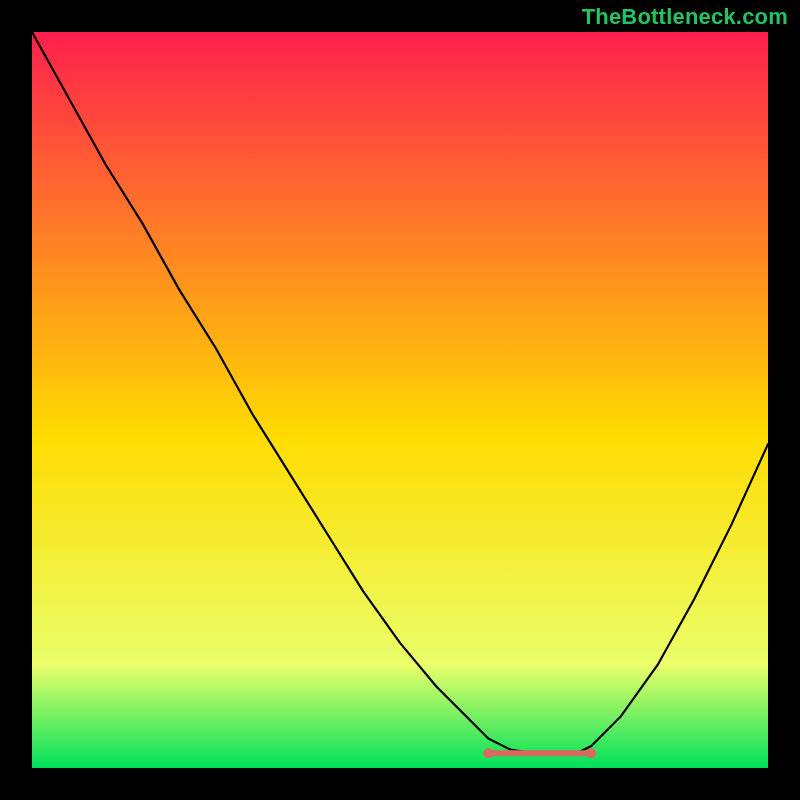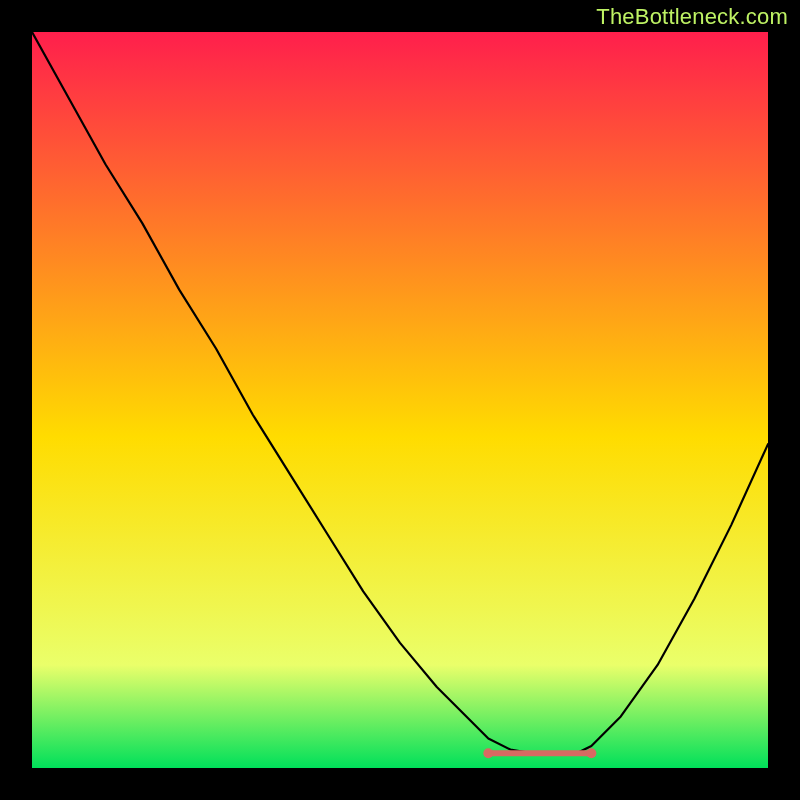--- a/index.html
+++ b/index.html
@@ -15,22 +15,22 @@
     width: 800px;
     height: 800px;
     background: #000;
   }
   .watermark {
     position: absolute;
     top: 4px;
     right: 12px;
     font-family: Arial, Helvetica, sans-serif;
     font-size: 22px;
-    font-weight: 400;
-    color: #bef264;
+    font-weight: 700;
+    color: #22c55e;
     letter-spacing: 0.2px;
     user-select: none;
   }
   .plot-wrap {
     position: absolute;
     left: 32px;
     top: 32px;
     width: 736px;   
     height: 736px;
   }

